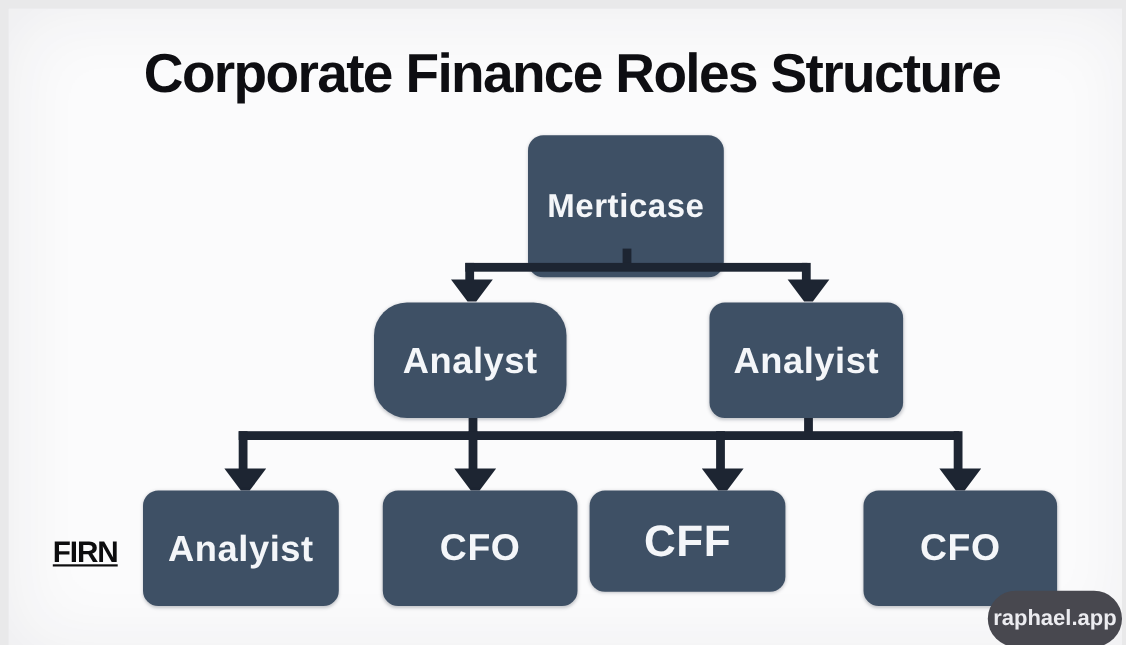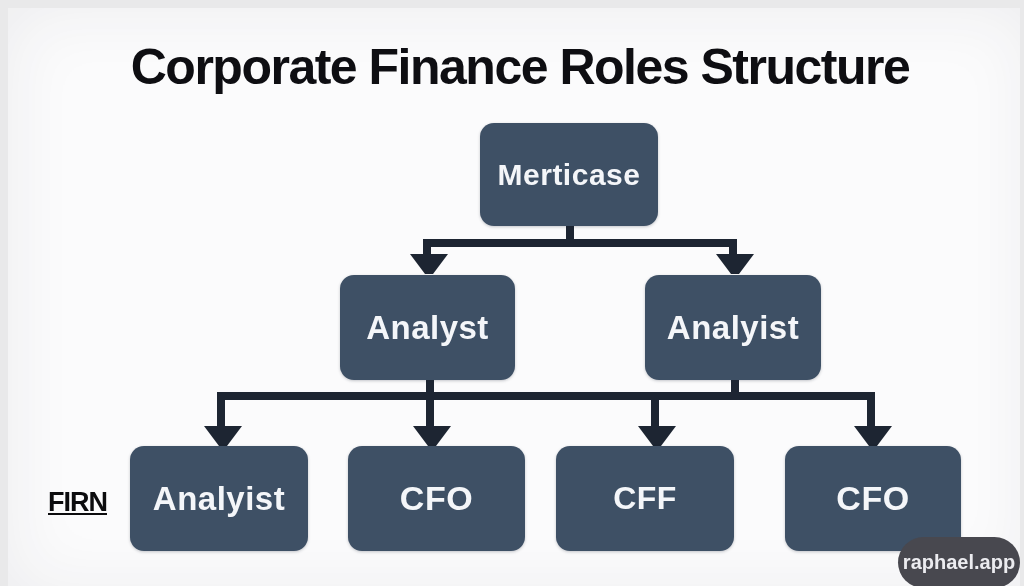--- a/index.html
+++ b/index.html
@@ -39,26 +39,26 @@
     background: var(--node-fill);
     color: var(--node-text);
     border-radius: 14px;
     display: flex;
     align-items: center;
     justify-content: center;
     font-weight: bold;
     letter-spacing: 0.5px;
     box-shadow: 0 1px 3px rgba(30,40,55,0.25);
   }
-  .node-root   { left: 472px; top: 115px; width: 178px; height: 103px; font-size: 30px; }
-  .node-l2a    { left: 332px; top: 267px; width: 175px; height: 105px; font-size: 33px; }
+  .node-root   { left: 472px; top: 115px; width: 178px; height: 129px; font-size: 30px; }
+  .node-l2a    { left: 332px; top: 267px; width: 175px; height: 105px; font-size: 33px; border-radius: 30px; }
   .node-l2b    { left: 637px; top: 267px; width: 176px; height: 105px; font-size: 33px; }
   .node-l3a    { left: 122px; top: 438px; width: 178px; height: 105px; font-size: 33px; }
   .node-l3b    { left: 340px; top: 438px; width: 177px; height: 105px; font-size: 34px; }
-  .node-l3c    { left: 548px; top: 438px; width: 178px; height: 105px; font-size: 32px; }
+  .node-l3c    { left: 528px; top: 438px; width: 178px; height: 92px; font-size: 40px; }
   .node-l3d    { left: 777px; top: 438px; width: 176px; height: 105px; font-size: 34px; }
   .line {
     position: absolute;
     background: var(--connector);
   }
   .arrow-down {
     position: absolute;
     width: 0; height: 0;
     border-left: 15px solid transparent;
     border-right: 15px solid transparent;

